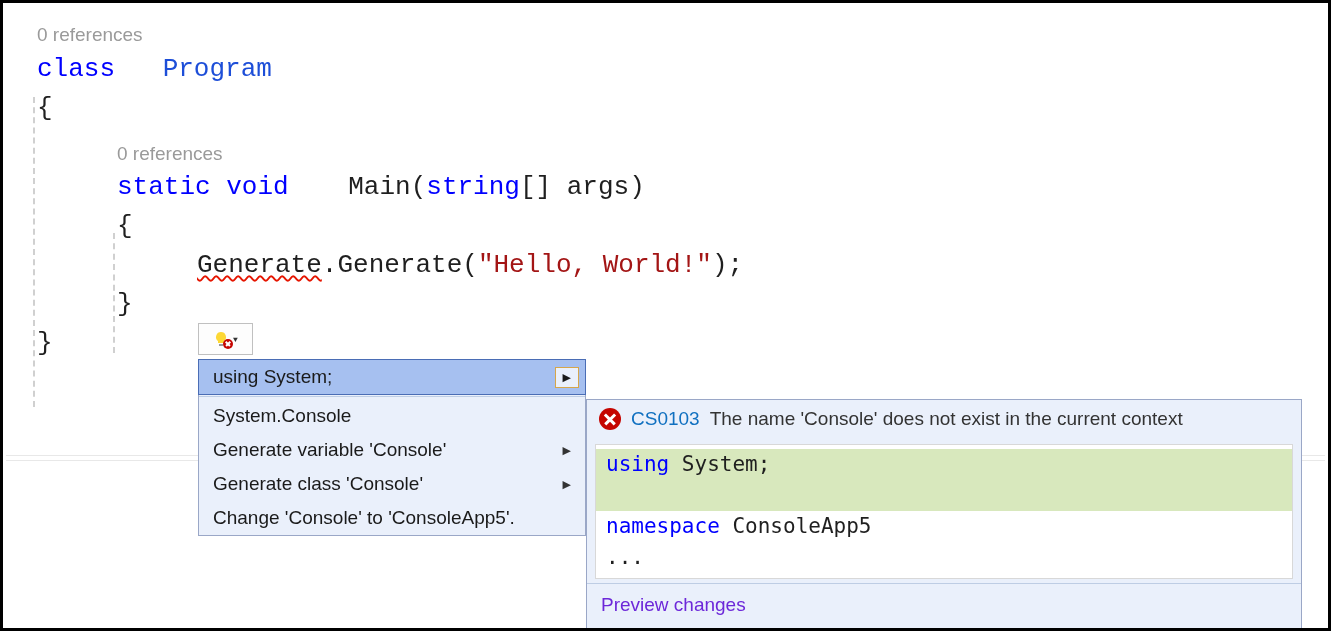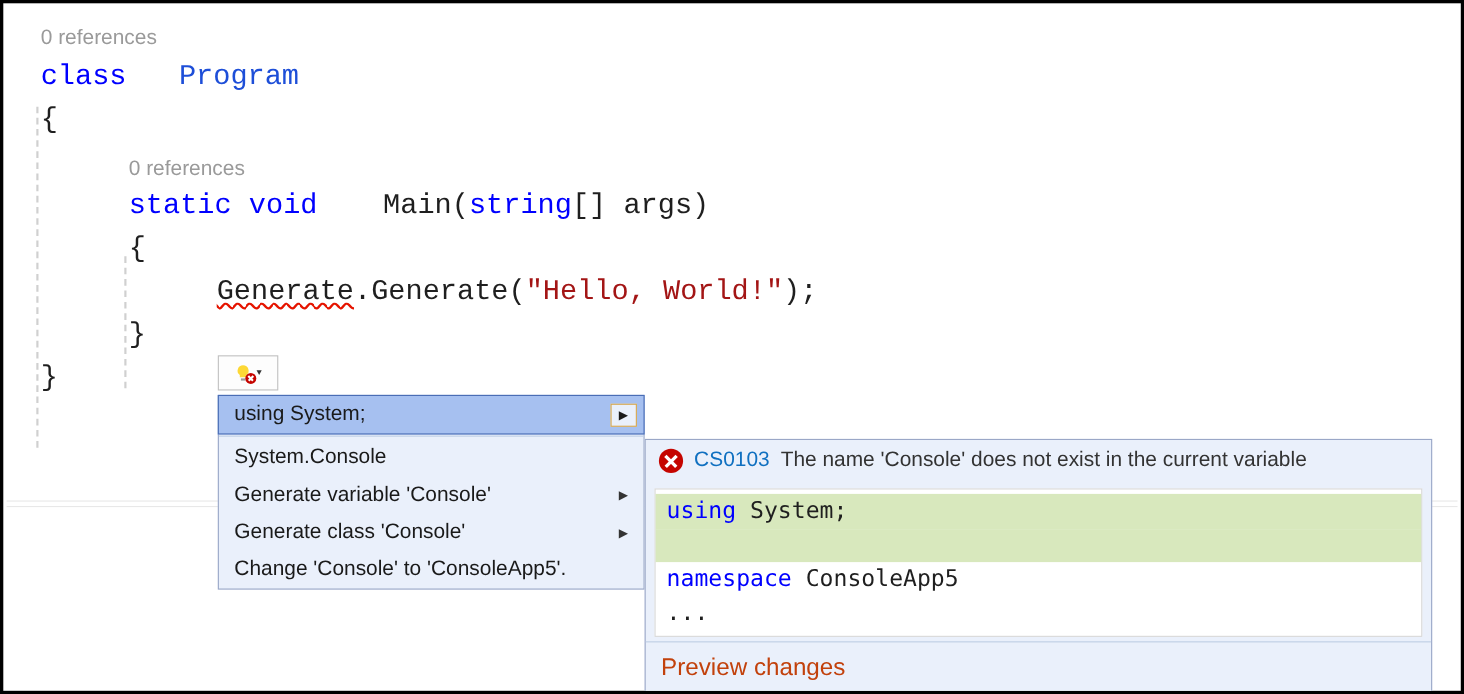--- a/index.html
+++ b/index.html
@@ -187,22 +187,22 @@
       font-family: Consolas, monospace;
       font-size: 21px;
       line-height: 1.5;
       padding: 4px 0;
     }
     .pc-line { padding: 0 10px; white-space: pre; }
     .pc-added { background: #d8e8bd; display: block; }
     .pc-blank-added { background: #d8e8bd; display: block; height: 30px; }
     .preview-link {
       padding: 10px 14px 12px 14px;
-      font-size: 22px;
-      color: #c2410c;
+      font-size: 19px;
+      color: #6d28d9;
       border-top: 1px solid #becde4;
       margin-top: 4px;
     }
     .bottom-lines {
       position: absolute;
       top: 452px;
       left: 3px;
       right: 3px;
       height: 6px;
       border-top: 1px solid #e8e8e8;
@@ -259,21 +259,21 @@
   </div>
   <div class="qf-item">
     <span>Change 'Console' to 'ConsoleApp5'.</span>
   </div>
 </div>
 
 <div class="preview-panel">
   <div class="preview-header">
     <span class="err-icon"></span>
     <span class="err-code">CS0103</span>
-    <span class="err-msg">The name 'Console' does not exist in the current variable</span>
+    <span class="err-msg">The name 'Console' does not exist in the current context</span>
   </div>
   <div class="preview-code">
     <span class="pc-line pc-added"><span class="kw">using</span><span class="txt"> System;</span></span>
     <span class="pc-blank-added"></span>
     <div class="pc-line"><span class="kw">namespace</span><span class="txt"> ConsoleApp5</span></div>
     <div class="pc-line"><span class="txt">...</span></div>
   </div>
   <div class="preview-link">Preview changes</div>
 </div>
 

